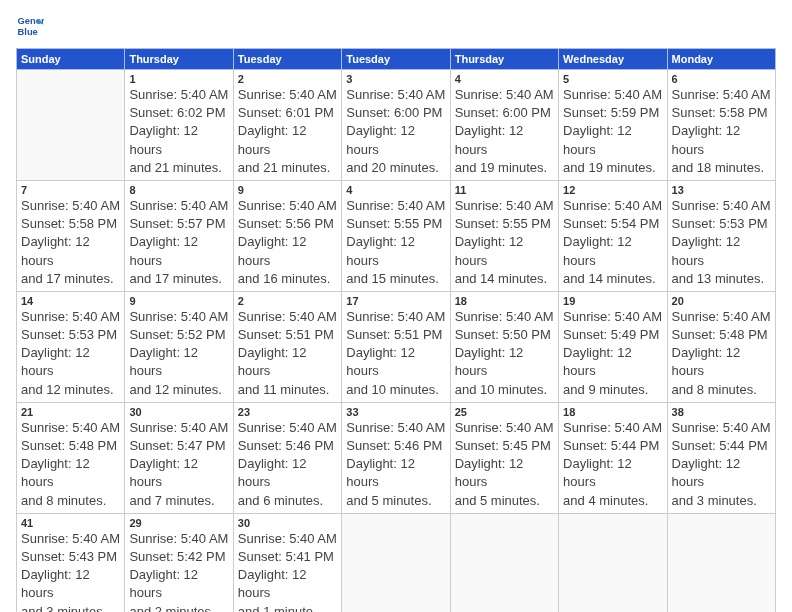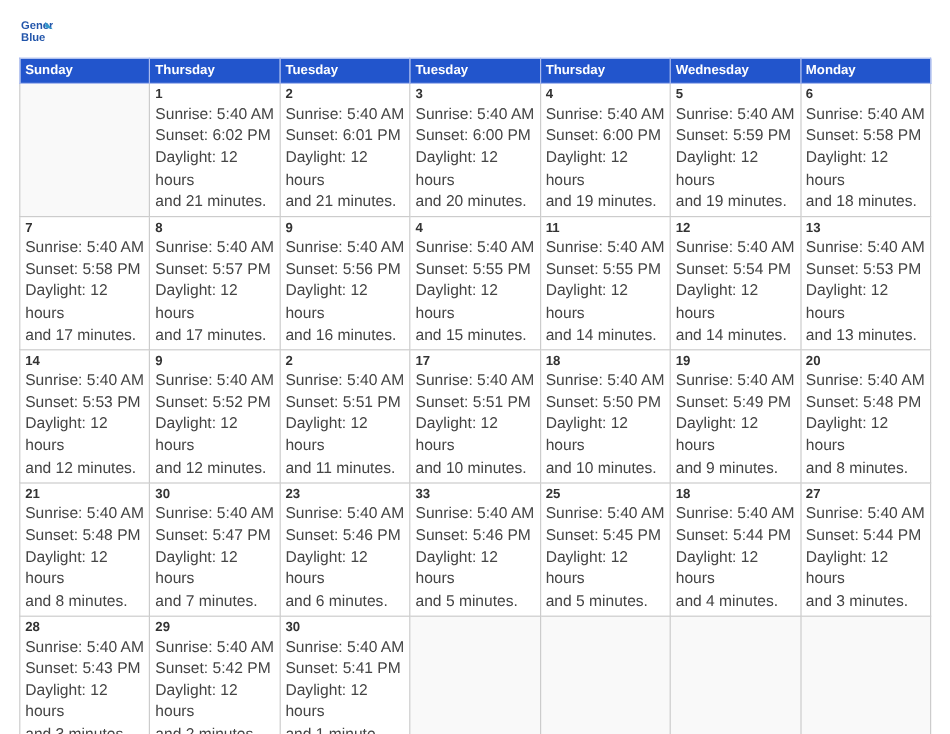--- a/index.html
+++ b/index.html
@@ -294,30 +294,30 @@
 and 5 minutes.</div>
           </td>
           <td>
             <div class="day-num">18</div>
             <div class="day-info" style="white-space: pre-line;">Sunrise: 5:40 AM
 Sunset: 5:44 PM
 Daylight: 12 hours
 and 4 minutes.</div>
           </td>
           <td>
-            <div class="day-num">27</div>
+            <div class="day-num">38</div>
             <div class="day-info" style="white-space: pre-line;">Sunrise: 5:40 AM
 Sunset: 5:44 PM
 Daylight: 12 hours
 and 3 minutes.</div>
           </td>
         </tr>
         <tr>
           <td>
-            <div class="day-num">28</div>
+            <div class="day-num">41</div>
             <div class="day-info" style="white-space: pre-line;">Sunrise: 5:40 AM
 Sunset: 5:43 PM
 Daylight: 12 hours
 and 3 minutes.</div>
           </td>
           <td>
             <div class="day-num">29</div>
             <div class="day-info" style="white-space: pre-line;">Sunrise: 5:40 AM
 Sunset: 5:42 PM
 Daylight: 12 hours

